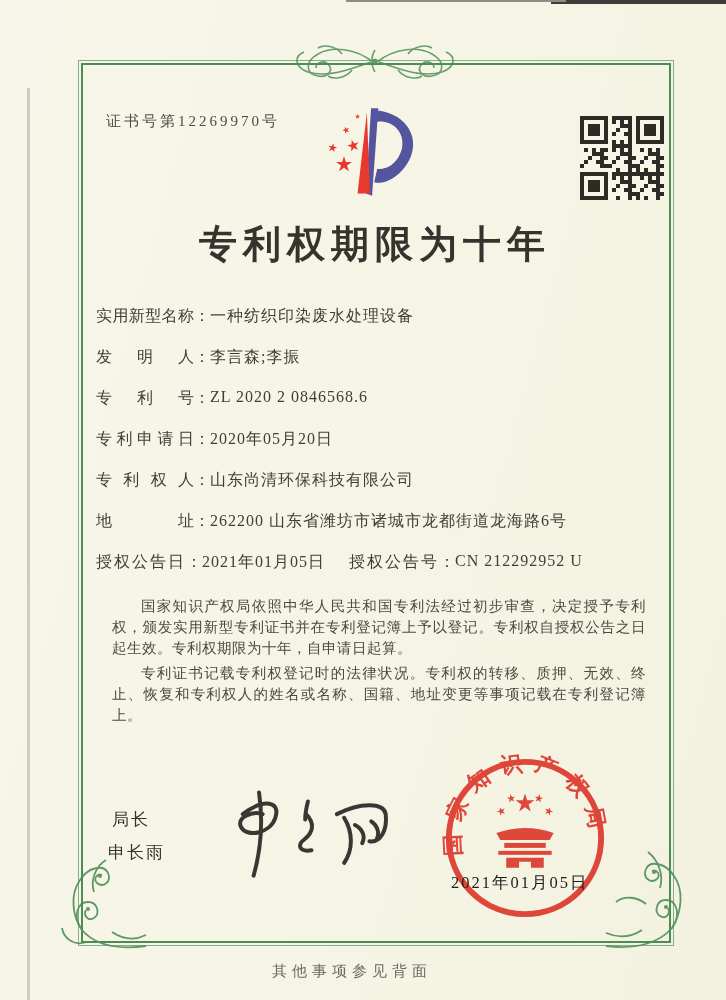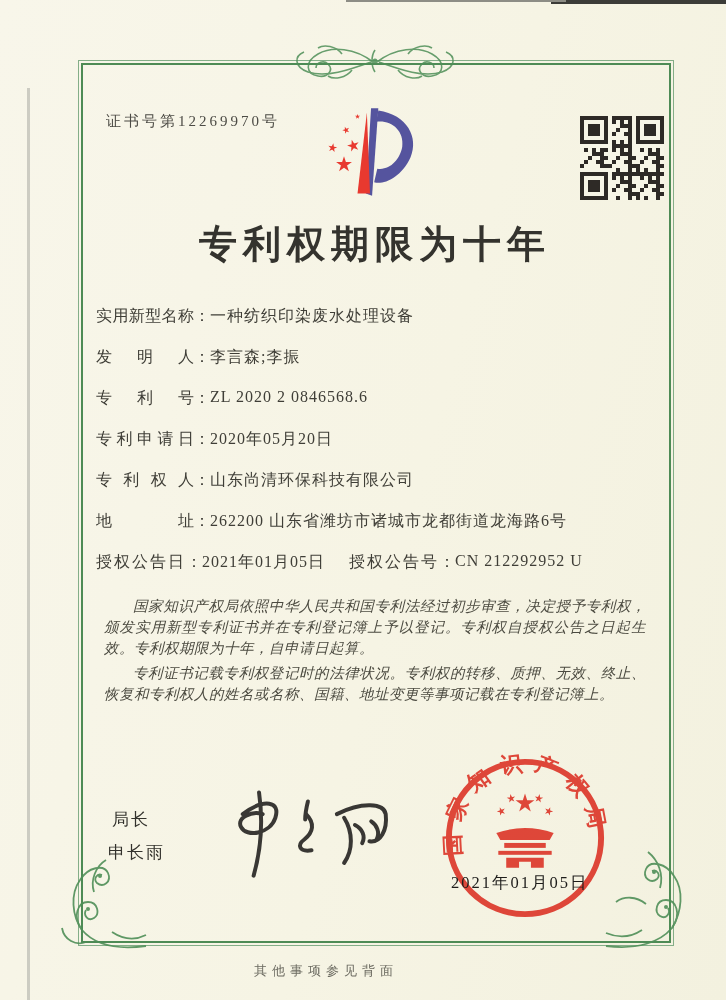--- a/index.html
+++ b/index.html
@@ -26,34 +26,34 @@
   .f-row{height:41px;display:flex;align-items:flex-start;white-space:nowrap;}
   .f-label{display:inline-block;width:98px;text-align:justify;text-align-last:justify;}
   .f-label.compact{width:auto;letter-spacing:2px;}
   .f-colon{display:inline-block;width:16px;}
   .f-value{letter-spacing:1px;}
   .f-pair{display:flex;}
   .f-pair + .f-pair{margin-left:24px;}
   
   .paras{position:absolute;left:96px;top:596px;width:550px;
          font-size:14.5px;line-height:21px;color:#4b4a40;text-align:justify;}
-  .paras p{margin:0 0 4px 8px;text-indent:2em;letter-spacing:.5px;font-style:italic;}
+  .paras p{margin:0 0 4px 16px;text-indent:2em;letter-spacing:.5px;}
   
   .sig-role{position:absolute;left:112px;top:808px;font-size:17px;color:#33322d;letter-spacing:2px;}
   .sig-name{position:absolute;left:108px;top:841px;font-size:17px;color:#33322d;letter-spacing:2px;}
   .sig-hand{position:absolute;left:212px;top:782px;}
   
   .seal{position:absolute;left:441px;top:754px;opacity:.93;}
   .seal-date{position:absolute;left:451px;top:872px;font-size:16.5px;letter-spacing:2px;
              color:#1d1c1a;white-space:nowrap;z-index:3;}
   
   .page-info{position:absolute;left:78px;top:919px;width:594px;text-align:center;
              font-size:13px;letter-spacing:2px;color:#403f39;}
   .back-note{position:absolute;left:0;top:962px;width:652px;text-align:center;
-             font-size:13px;letter-spacing:5px;color:#6b6a60;}
+             font-size:15px;letter-spacing:5px;color:#6b6a60;padding-left:26px;}
 </style>
 </head>
 <body>
 
 <div class="sheet">
 
   <div class="edge-left"></div>
   <div class="edge-top"></div>
   <div class="edge-top2"></div>
 

